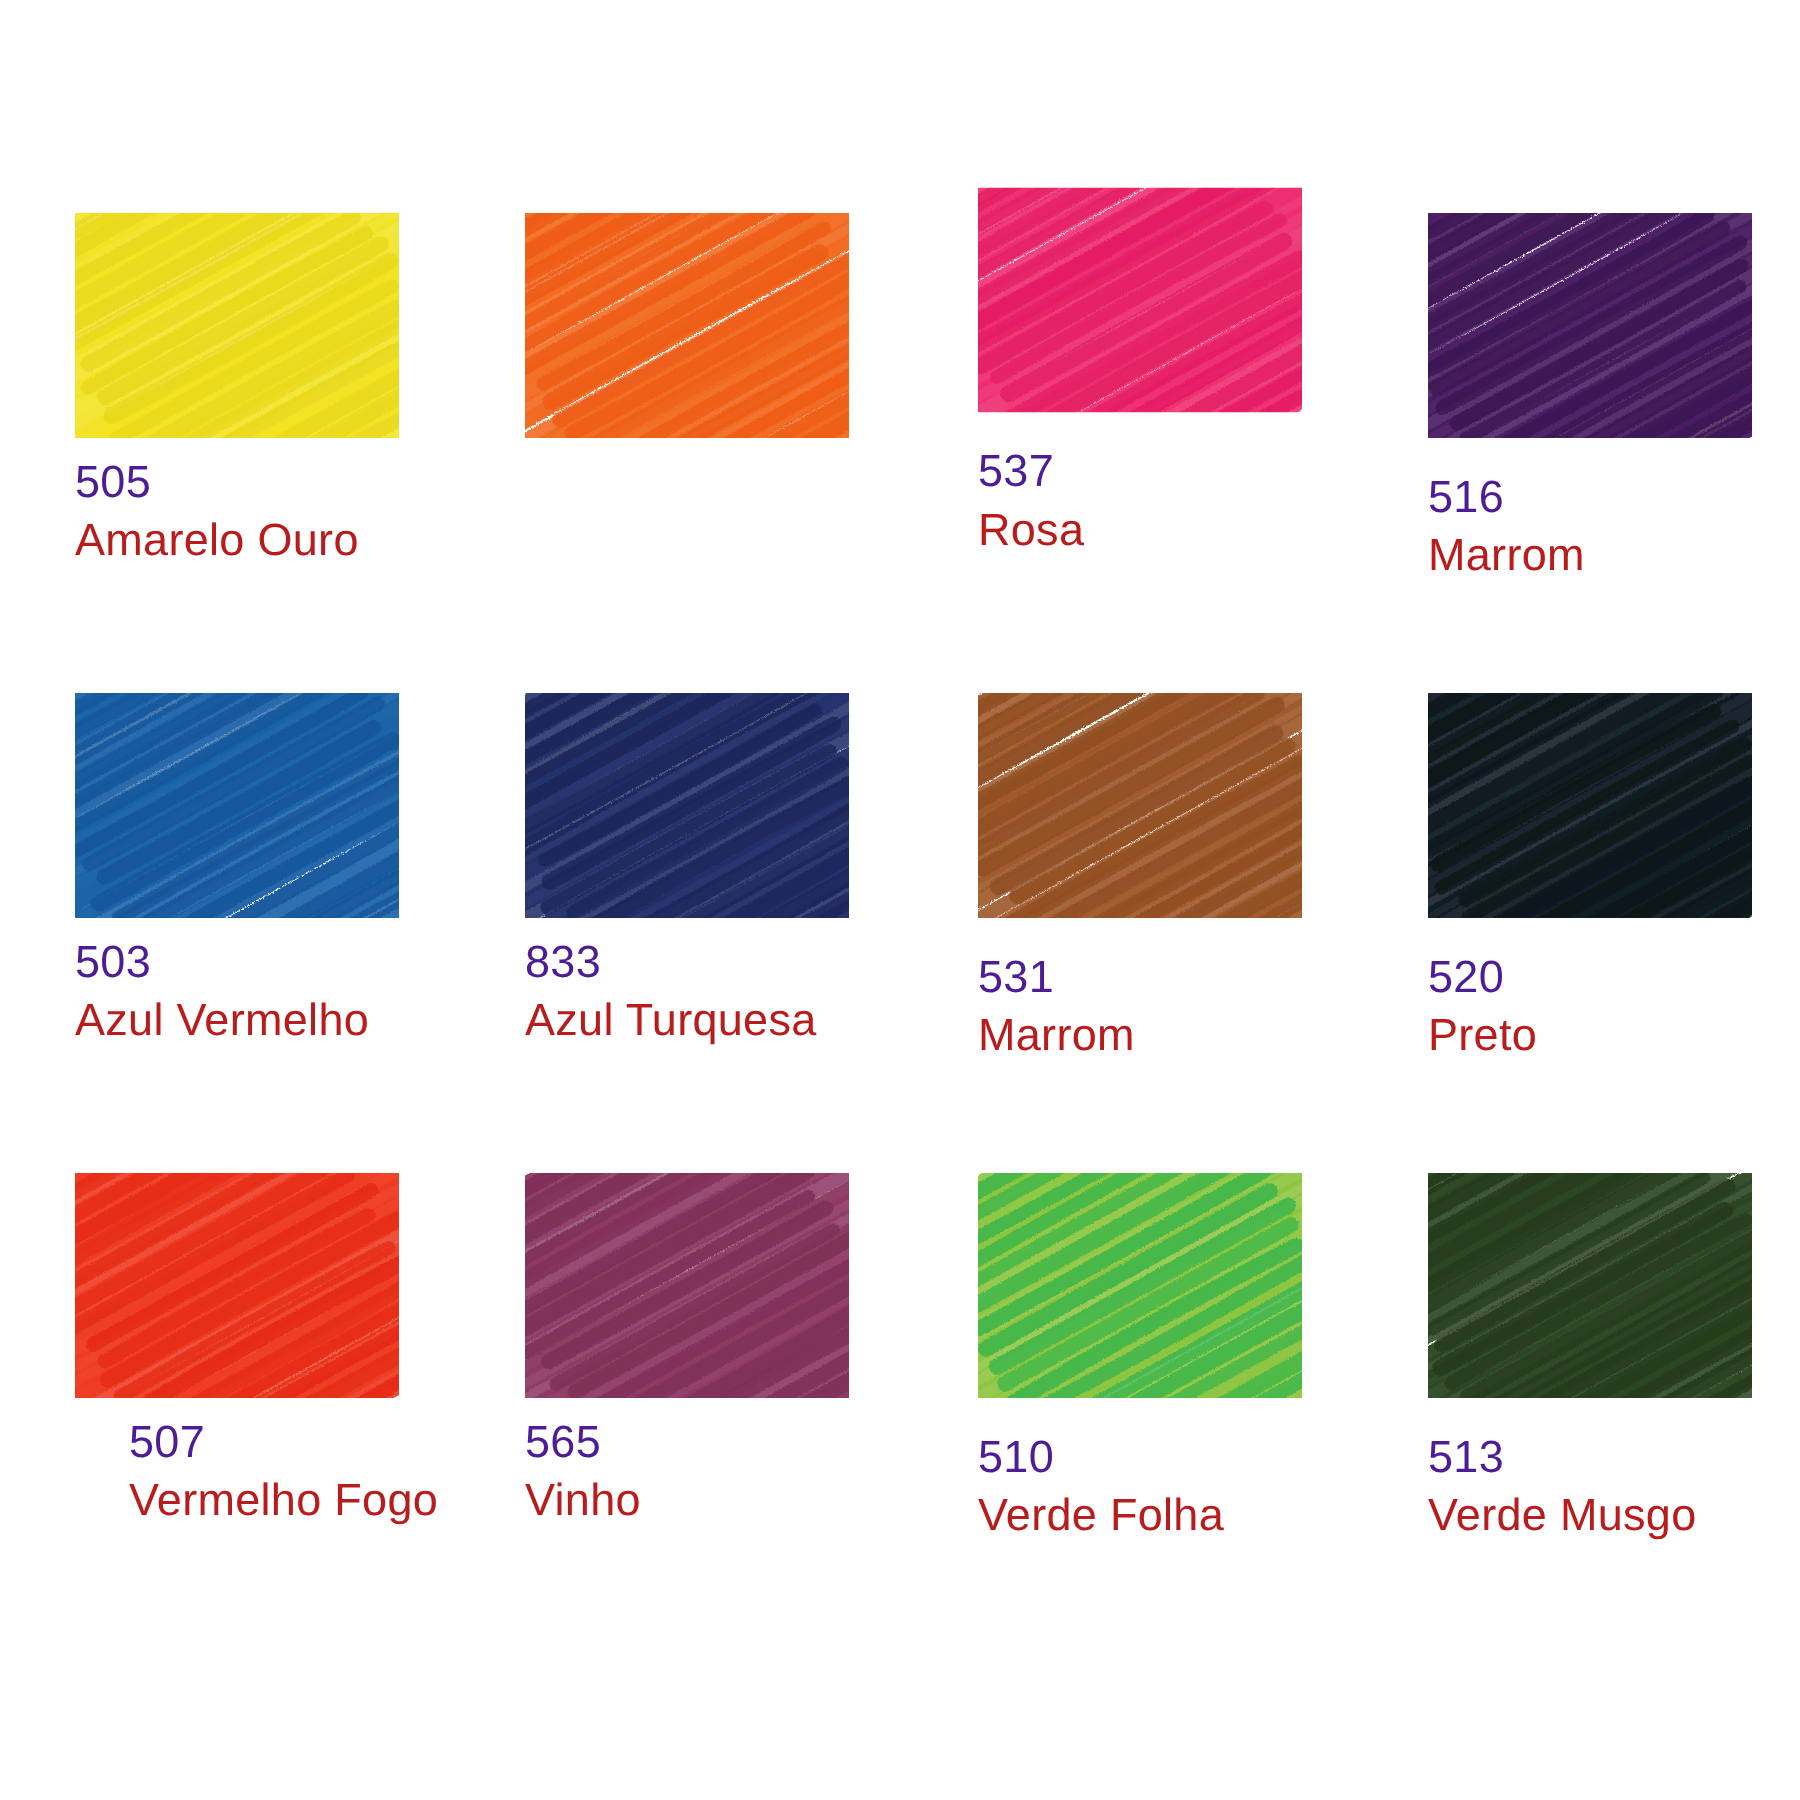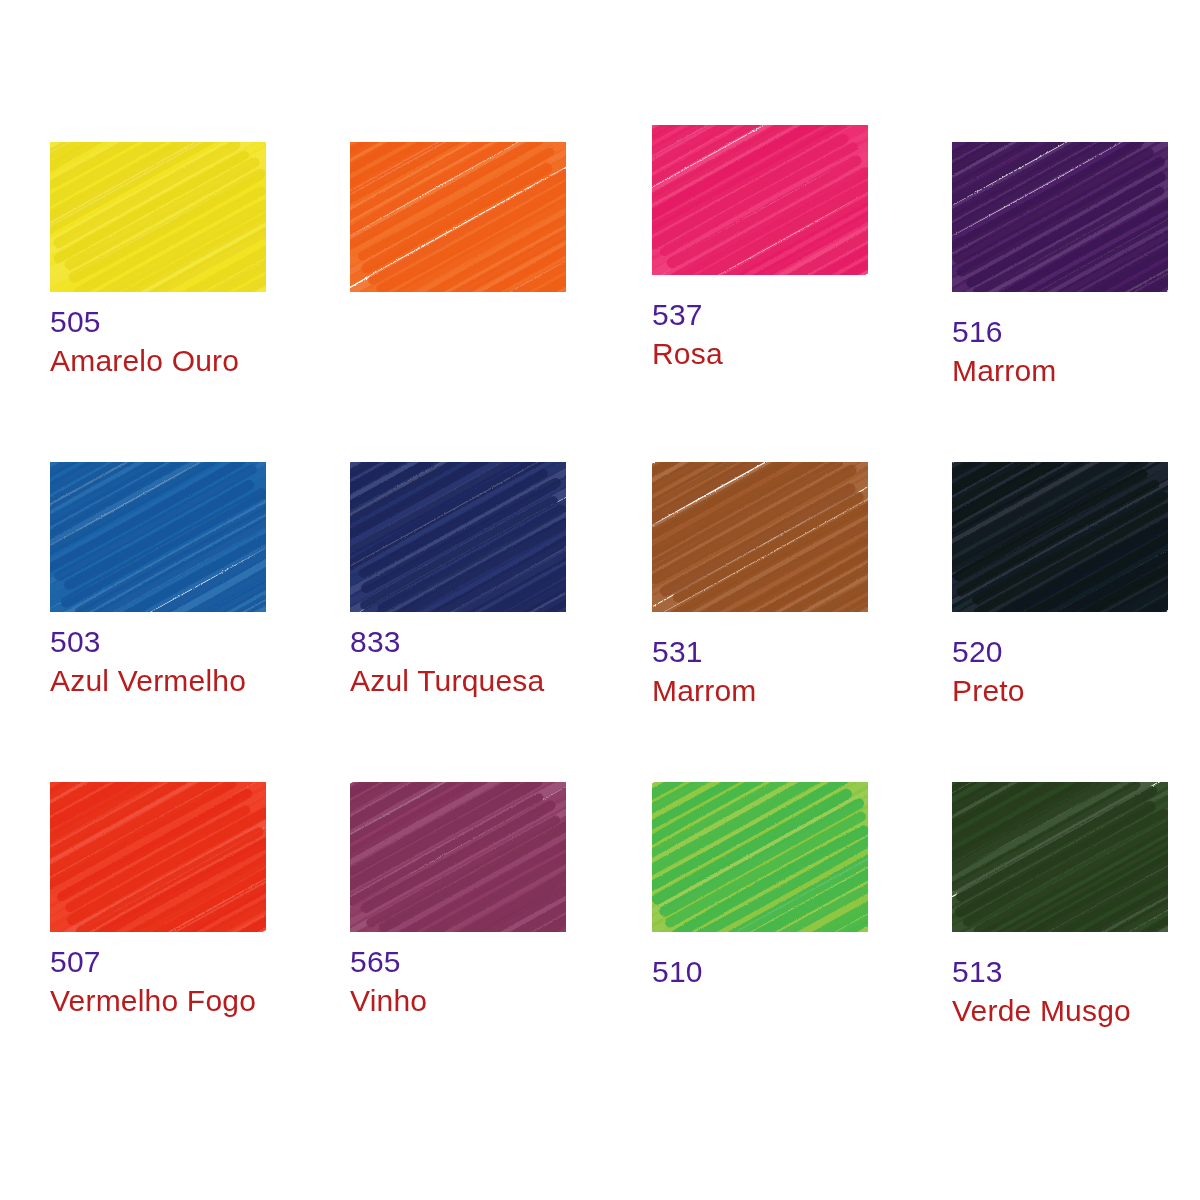--- a/index.html
+++ b/index.html
@@ -594,21 +594,21 @@
             <path d="M30.6,149.1 Q117.7,97.7 208.9,50.2" stroke="#E52A14" stroke-width="9.4" stroke-linecap="round" fill="none" opacity="0.80"></path>
             <path d="M32.9,162.5 Q124.6,108.4 219.8,58.9" stroke="#E52A14" stroke-width="10.6" stroke-linecap="round" fill="none" opacity="0.84"></path>
             <path d="M36.5,177.2 Q134.6,125.5 228.1,71.0" stroke="#E52A14" stroke-width="10.4" stroke-linecap="round" fill="none" opacity="0.78"></path>
             <path d="M42.4,188.3 Q133.7,138.6 229.3,84.7" stroke="#E52A14" stroke-width="11.2" stroke-linecap="round" fill="none" opacity="0.74"></path>
             <path d="M51.6,197.5 Q146.3,143.8 237.6,94.4" stroke="#E52A14" stroke-width="9.1" stroke-linecap="round" fill="none" opacity="0.84"></path>
             <path d="M54.5,212.0 Q150.2,156.9 244.3,106.7" stroke="#E52A14" stroke-width="10.4" stroke-linecap="round" fill="none" opacity="0.77"></path>
             <path d="M73.6,217.5 Q165.3,169.2 256.5,116.0" stroke="#E52A14" stroke-width="9.9" stroke-linecap="round" fill="none" opacity="0.84"></path>
           </g>
         </svg>
       </div>
-      <div class="swatch-labels" style="margin-top: 10px;">
+      <div class="swatch-labels" style="margin-top: 10px; margin-left: 36px;">
         <div class="swatch-code">507</div>
         <div class="swatch-name">Vermelho Fogo</div>
       </div>
     </div>
     <div class="swatch-cell" style="left: 350px; top: 782px;">
       <div class="swatch-art">
         <svg viewBox="0 0 216 150" preserveAspectRatio="none">
           <defs>
             <filter id="grain9" x="-10%" y="-10%" width="120%" height="120%">
               <feTurbulence type="fractalNoise" baseFrequency="0.9" numOctaves="3" seed="102" result="n"></feTurbulence>
@@ -718,20 +718,21 @@
             <path d="M42.5,174.5 Q135.0,122.9 231.7,69.6" stroke="#39B54A" stroke-width="10.8" stroke-linecap="round" fill="none" opacity="0.82"></path>
             <path d="M45.9,186.7 Q145.0,130.4 241.2,78.5" stroke="#39B54A" stroke-width="10.9" stroke-linecap="round" fill="none" opacity="0.83"></path>
             <path d="M53.7,196.5 Q146.5,142.8 241.5,92.5" stroke="#39B54A" stroke-width="8.8" stroke-linecap="round" fill="none" opacity="0.74"></path>
             <path d="M56.4,212.8 Q154.1,160.2 251.7,104.5" stroke="#39B54A" stroke-width="10.9" stroke-linecap="round" fill="none" opacity="0.75"></path>
             <path d="M72.4,218.0 Q162.5,167.0 256.3,116.1" stroke="#39B54A" stroke-width="10.0" stroke-linecap="round" fill="none" opacity="0.80"></path>
           </g>
         </svg>
       </div>
       <div class="swatch-labels" style="margin-top: 20px;">
         <div class="swatch-code">510</div>
+        <div class="swatch-name">Verde Folha</div>
       </div>
     </div>
     <div class="swatch-cell" style="left: 952px; top: 782px;">
       <div class="swatch-art">
         <svg viewBox="0 0 216 150" preserveAspectRatio="none">
           <defs>
             <filter id="grain11" x="-10%" y="-10%" width="120%" height="120%">
               <feTurbulence type="fractalNoise" baseFrequency="0.9" numOctaves="3" seed="124" result="n"></feTurbulence>
               <feDisplacementMap in="SourceGraphic" in2="n" scale="2.4" xChannelSelector="R" yChannelSelector="G"></feDisplacementMap>
             </filter>

